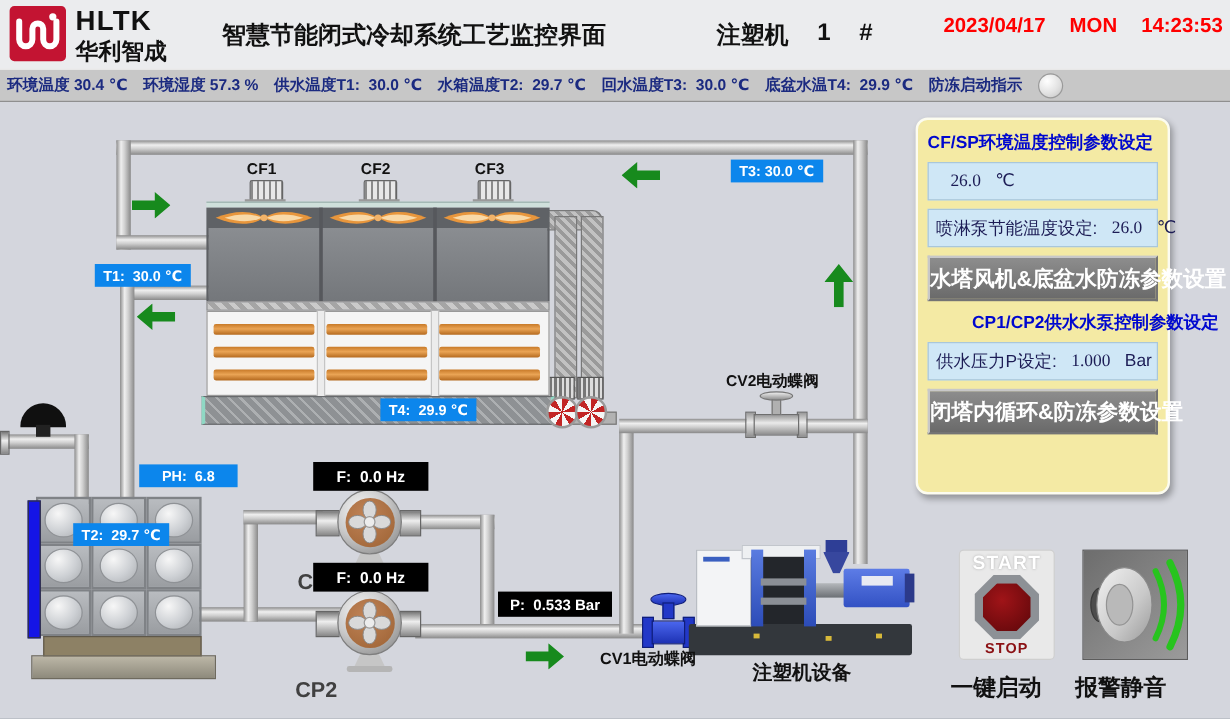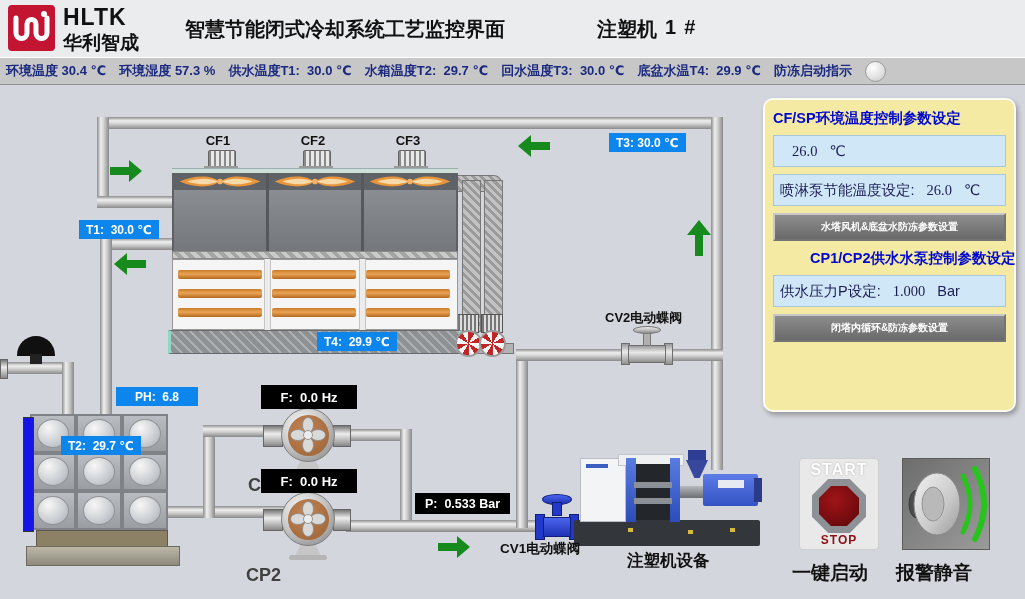--- a/index.html
+++ b/index.html
@@ -5,21 +5,21 @@
   html,body{margin:0;padding:0;background:#9aa0a8;}
   .screen{position:relative;width:1025px;height:599px;overflow:hidden;
           background:#d4d6dd;font-family:"Liberation Sans","DejaVu Sans",sans-serif;}
 
   
   .header{position:absolute;left:0;top:0;width:1025px;height:57px;background:#ebecee;z-index:20;}
   .logo-box{position:absolute;left:8px;top:5px;width:47px;height:46px;background:#c31432;border-radius:4px;}
   .logo-abbr{position:absolute;left:63px;top:4px;font-size:23px;font-weight:bold;color:#111;letter-spacing:1px;}
   .logo-name{position:absolute;left:63px;top:30px;font-size:19px;font-weight:bold;color:#111;}
   .main-title{position:absolute;left:185px;top:16px;font-size:20px;font-weight:bold;color:#111;}
-  .machine-group{position:absolute;left:597px;top:16px;font-size:20px;font-weight:bold;color:#111;display:flex;gap:8px;}
+  .machine-group{position:absolute;left:597px;top:16px;font-size:20px;font-weight:bold;color:#111;display:flex;gap:24px;}
   .datetime{position:absolute;right:6px;top:12px;display:flex;gap:20px;font-size:17px;font-weight:bold;color:#f00;}
 
   
   .statusbar{position:absolute;left:0;top:57px;width:1025px;height:28px;background:#c7c7c7;
              border-top:1px solid #fdfdfd;border-bottom:1px solid #8f8f8f;z-index:20;
              display:flex;align-items:center;gap:13px;padding-left:6px;box-sizing:border-box;
              font-size:13px;font-weight:bold;color:#1b2a80;white-space:pre;}
   .lamp{width:19px;height:19px;border-radius:50%;border:1px solid #9a9a9a;
         background:radial-gradient(circle at 35% 30%,#ffffff,#e2e2e2 55%,#c2c2c2);}
 
@@ -114,30 +114,30 @@
 
   
   .tag{position:absolute;background:#0c86ec;color:#fff;font-weight:bold;font-size:12px;height:19px;
        display:flex;align-items:center;justify-content:center;padding:0 7px;z-index:6;white-space:pre;}
   .disp{position:absolute;background:#000;color:#fff;font-weight:bold;font-size:13px;height:24px;
         display:flex;align-items:center;justify-content:center;z-index:6;white-space:pre;}
   .lbl{position:absolute;font-weight:bold;color:#111;z-index:6;white-space:pre;}
   .arrow{position:absolute;z-index:5;}
 
   
-  .panel{position:absolute;left:763px;top:98px;width:253px;height:314px;z-index:7;box-sizing:border-box;
+  .panel{position:absolute;left:763px;top:98px;width:212px;height:314px;z-index:7;box-sizing:border-box;
          background:#f4eaa4;border:2px solid #fcfcf0;border-radius:10px;box-shadow:2px 3px 5px rgba(0,0,0,.3);
          padding:6px 8px;}
   .p-title{color:#0008cf;font-size:14.5px;font-weight:bold;margin:3px 0 2px 0;white-space:nowrap;}
   .p-row{background:#cfe7f6;border:1px solid #a9c7da;height:30px;margin:7px 0;display:flex;align-items:center;
          padding:0 6px;font-size:14.5px;color:#1c1c55;white-space:pre;}
   .p-row .val{margin-left:12px;font-family:Liberation Serif, serif;}
   .p-row .unit{margin-left:12px;}
   .p-btn{display:block;width:100%;background:linear-gradient(#8d8d8d,#6a6a6a);color:#fff;font-weight:bold;
-         font-size:10px;border:2px outset #c8c8c8;padding:5px 0;margin:7px 0;cursor:pointer;
+         font-size:18px;border:2px outset #c8c8c8;padding:5px 0;margin:7px 0;cursor:pointer;
          font-family:"Liberation Sans","DejaVu Sans",sans-serif;white-space:nowrap;}
 
   
   .startbtn{position:absolute;left:799px;top:458px;width:80px;height:92px;background:#e9e9e9;border:1px solid #cfcfcf;
             border-radius:4px;z-index:7;display:flex;flex-direction:column;align-items:center;justify-content:space-between;
             padding:2px 0;box-sizing:border-box;cursor:pointer;}
   .startbtn .start-t{color:#fff;font-size:16px;font-weight:bold;text-shadow:0 0 2px #aaa;letter-spacing:1px;}
   .startbtn .stop-t{color:#8b1114;font-size:12px;font-weight:bold;letter-spacing:1px;}
   .oct-outer{width:54px;height:54px;background:#8d9196;
              clip-path:polygon(30% 0%,70% 0%,100% 30%,100% 70%,70% 100%,30% 100%,0% 70%,0% 30%);
@@ -160,20 +160,25 @@
         <circle cx="36" cy="9" r="3" fill="#ffffff"></circle>
       </svg>
     </div>
     <div class="logo-abbr">HLTK</div>
     <div class="logo-name">华利智成</div>
     <div class="main-title">智慧节能闭式冷却系统工艺监控界面</div>
     <div class="machine-group">
       <span>注塑机</span>
       <span>1</span>
       <span>#</span>
+    </div>
+    <div class="datetime">
+      <span>2023/04/17</span>
+      <span>MON</span>
+      <span>14:23:53</span>
     </div>
   </div>
 
   <div class="statusbar">
     <span>环境温度 30.4 ℃</span>
     <span>环境湿度 57.3 %</span>
     <span>供水温度T1:  30.0 ℃</span>
     <span>水箱温度T2:  29.7 ℃</span>
     <span>回水温度T3:  30.0 ℃</span>
     <span>底盆水温T4:  29.9 ℃</span>

